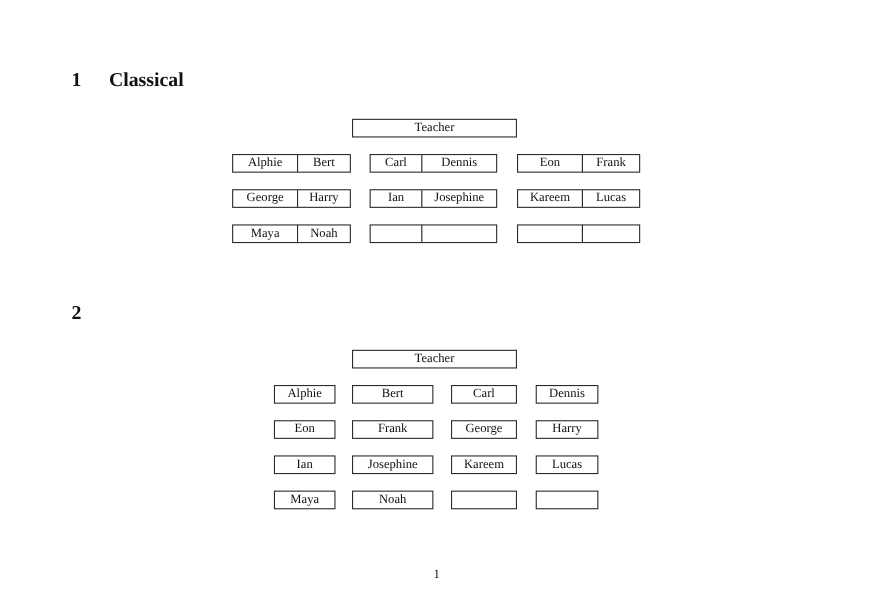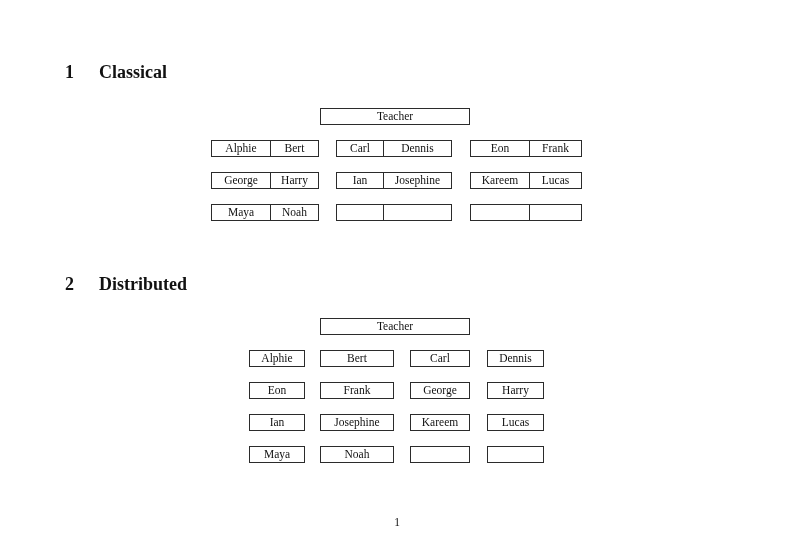--- a/index.html
+++ b/index.html
@@ -112,21 +112,20 @@
       <div class="cell" style="width:69px;"></div>
     </div>
     <div class="pair" style="left:470px; top:204px;">
       <div class="cell" style="width:60px;"></div>
       <div class="cell" style="width:53px;"></div>
     </div>
   </div>
 
   <h1 class="section-heading" style="top:274px;">
     <span class="section-number">2</span>
-    <span class="section-title">Distributed</span>
   </h1>
 
   <div>
     <div class="box" style="left:320px; top:318px; width:150px;">Teacher</div>
 
     <div class="box" style="left:249px; top:350px; width:56px;">Alphie</div>
     <div class="box" style="left:320px; top:350px; width:74px;">Bert</div>
     <div class="box" style="left:410px; top:350px; width:60px;">Carl</div>
     <div class="box" style="left:487px; top:350px; width:57px;">Dennis</div>
 

